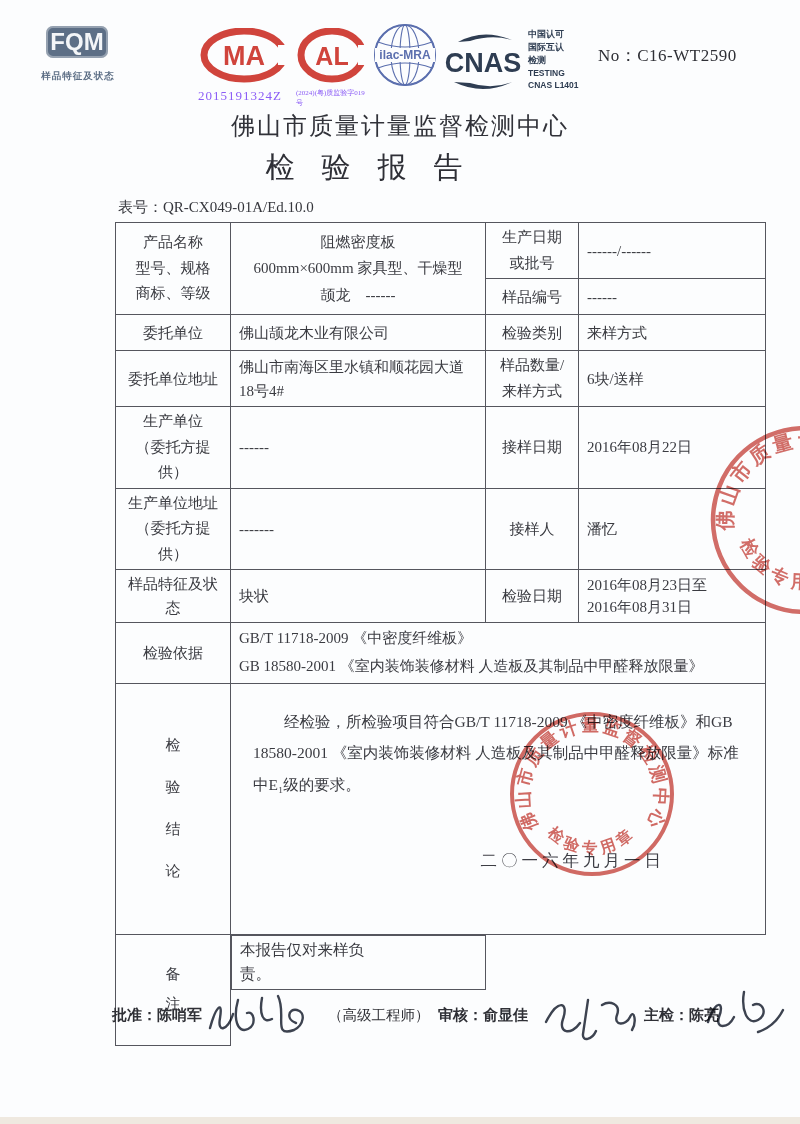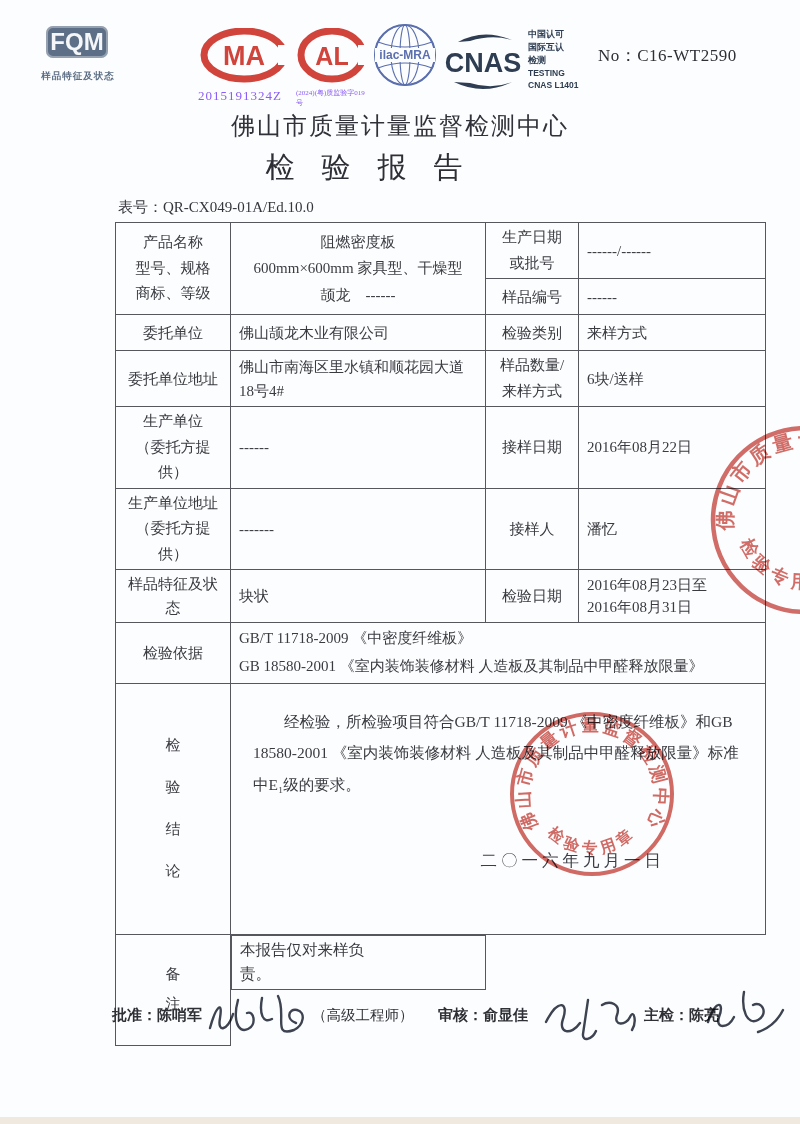--- a/index.html
+++ b/index.html
@@ -237,21 +237,21 @@
     </tr>
   </tbody>
     </table>
 
   <div class="abs foot" style="left:112px;">
     <span class="foot-label">批准：</span><span>陈哨军</span>
   </div>
   <svg class="abs sig" style="left:200px;top:988px;" width="112" height="62" viewBox="0 0 112 62">
     <path d="M10,40 C16,18 23,12 20,30 C17,46 28,42 33,26 M38,12 C33,30 37,46 48,41 C57,37 54,22 47,25 M62,10 C59,26 63,36 72,31 M78,8 C87,26 72,50 94,42 C104,37 106,24 97,22 C88,20 86,32 96,35" stroke="#3d4350" stroke-width="2.4" fill="none" stroke-linecap="round" stroke-linejoin="round"></path>
   </svg>
-  <div class="abs foot foot-title" style="left:312px;">（高级工程师）</div>
+  <div class="abs foot foot-title" style="left:328px;">（高级工程师）</div>
 
   <div class="abs foot" style="left:438px;">
     <span class="foot-label">审核：</span><span>俞显佳</span>
   </div>
   <svg class="abs sig" style="left:538px;top:990px;" width="100" height="58" viewBox="0 0 100 58">
     <path d="M8,32 C20,8 31,12 25,29 C20,43 33,46 42,33 M50,10 L45,44 C44,52 54,50 58,41 M64,15 C72,10 83,14 79,25 C75,36 88,36 92,27 C96,18 99,32 94,40" stroke="#3d4350" stroke-width="2.4" fill="none" stroke-linecap="round" stroke-linejoin="round"></path>
   </svg>
 
   <div class="abs foot" style="left:644px;font-family:Liberation Serif, serif;">
     <span class="foot-label">主检：</span><span>陈亮</span>

